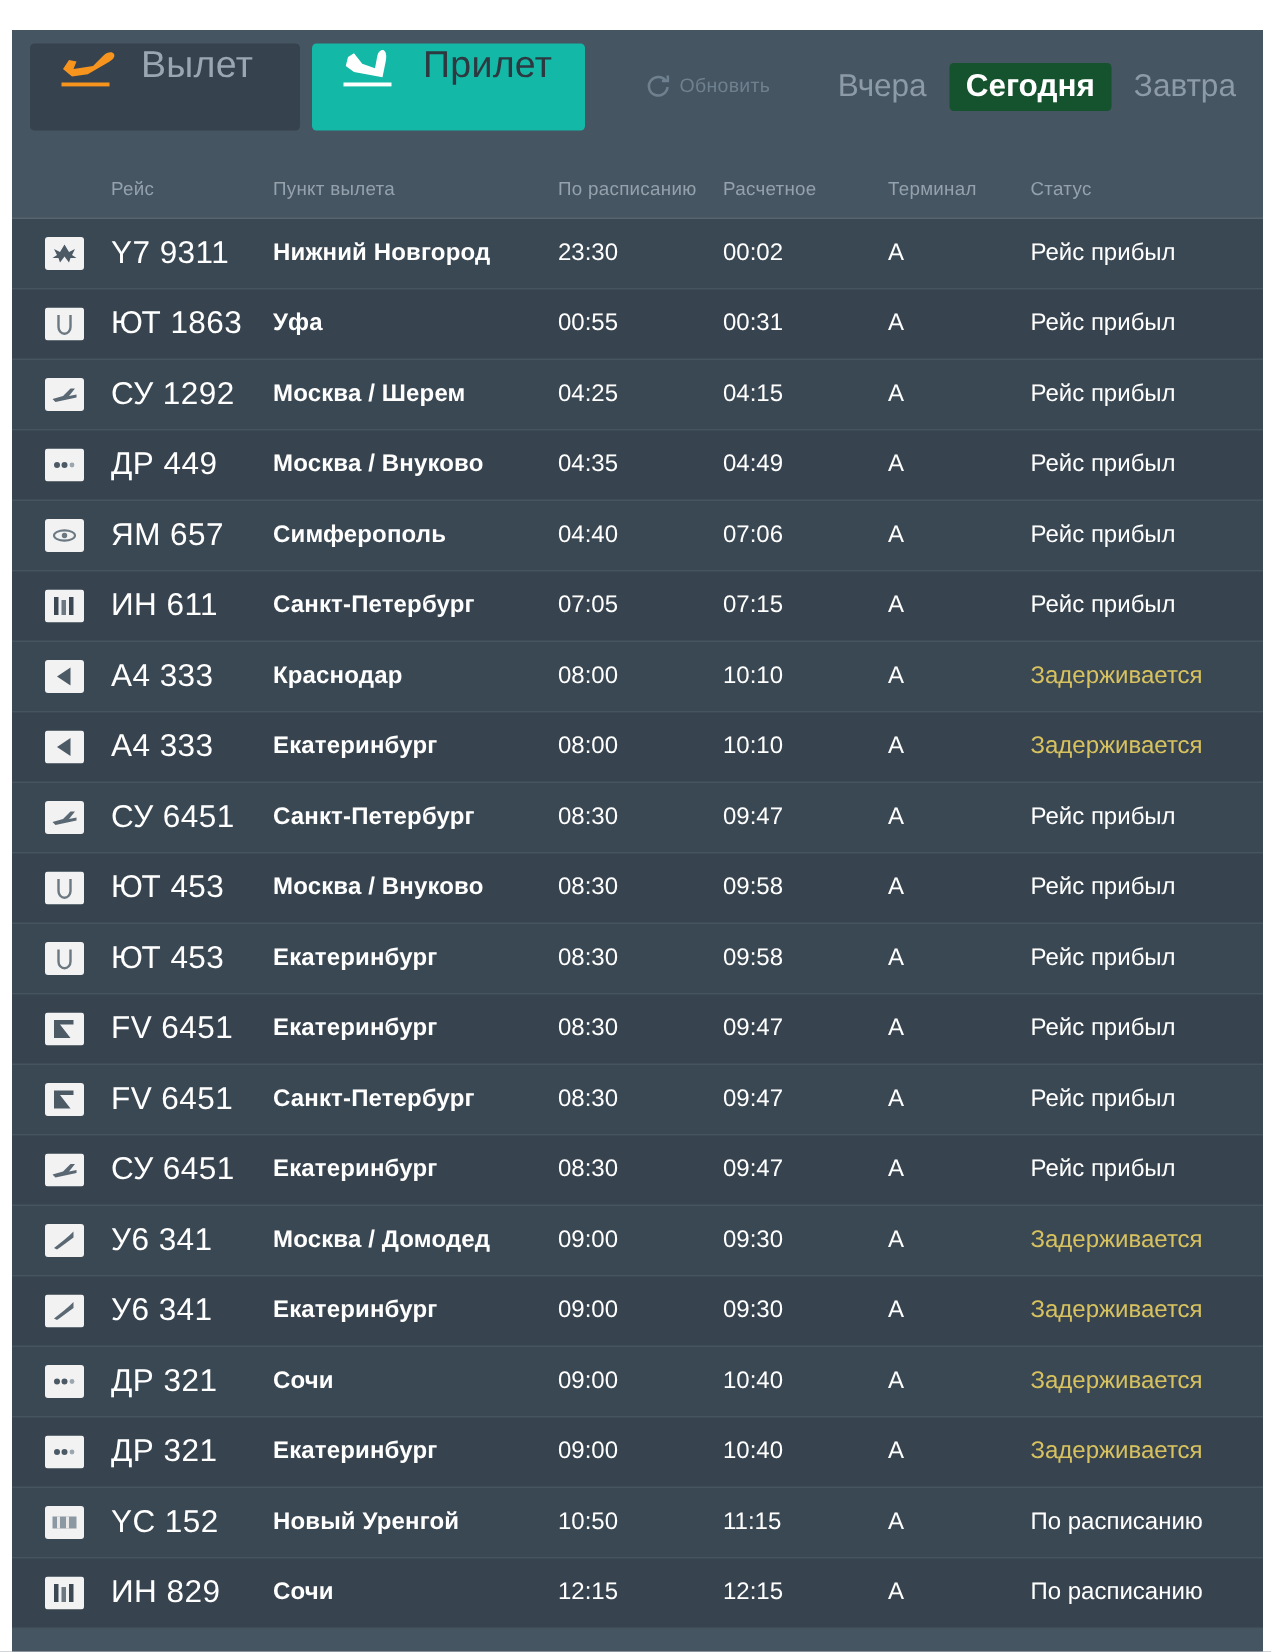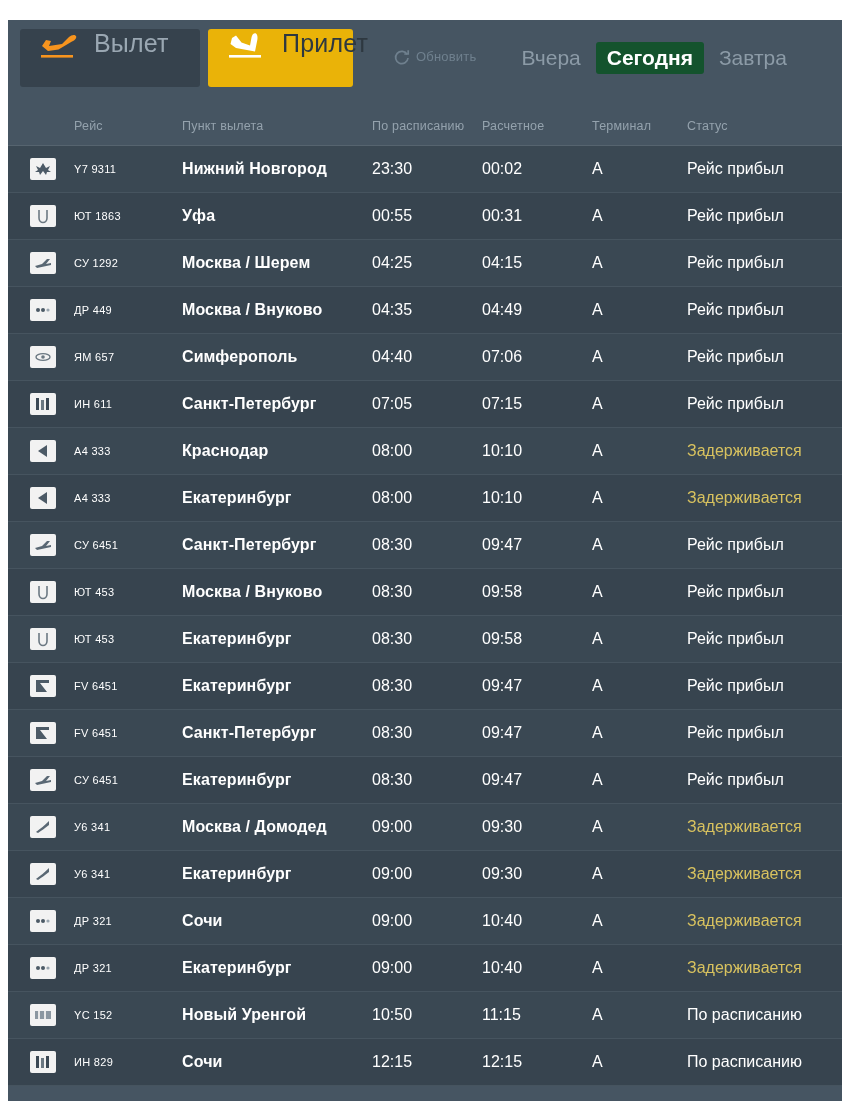--- a/index.html
+++ b/index.html
@@ -45,22 +45,22 @@
     margin-left: 14px;
     white-space: nowrap;
   }
   .tab-departure {
     background: #36424d;
     width: 180px;
   }
   .tab-departure .tab-label { color: #9aa7b2; }
 
   .tab-arrival {
-    background: #eab308;
-    width: 145px;
+    background: #14b8a6;
+    width: 182px;
     margin-left: 8px;
   }
   .tab-arrival .tab-label { color: #2e3840; }
 
   .plane-ico { width: 44px; height: 34px; flex: 0 0 44px; }
 
   
   .right-controls {
     display: flex;
     align-items: center;
@@ -129,21 +129,21 @@
     border-bottom: 1px solid #46545f;
   }
   .row.alt { background: #37444f; }
 
   .cell {
     font-size: 16px;
     color: #ffffff;
     white-space: nowrap;
     overflow: hidden;
   }
-  .cell.flight  { font-size: 11px; letter-spacing: .3px; }
+  .cell.flight  { font-size: 21px; letter-spacing: .3px; }
   .cell.point   { font-weight: bold; font-size: 16px; letter-spacing: .1px; }
   .cell.time    { font-size: 16px; }
   .cell.term    { font-size: 16px; }
   .cell.status  { font-size: 16px; }
   .cell.status.delayed { color: #d8c25f; }
 
   .logo {
     width: 26px; height: 22px;
     background: #f2f2f2;
     border-radius: 2px;

